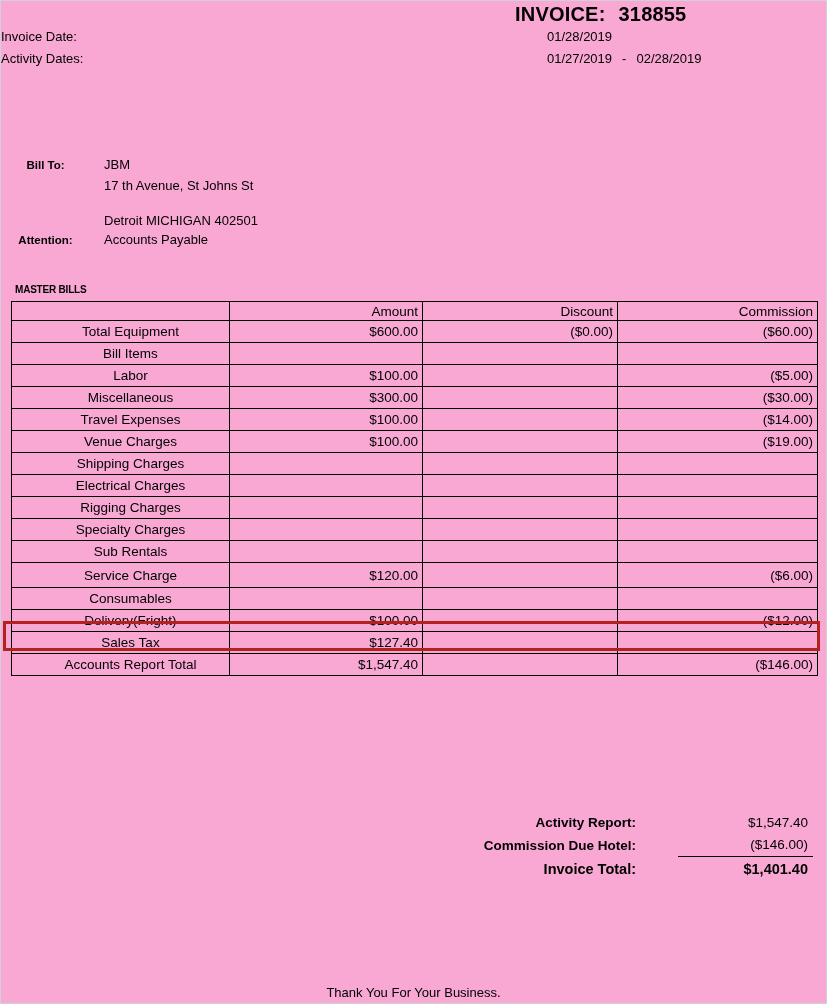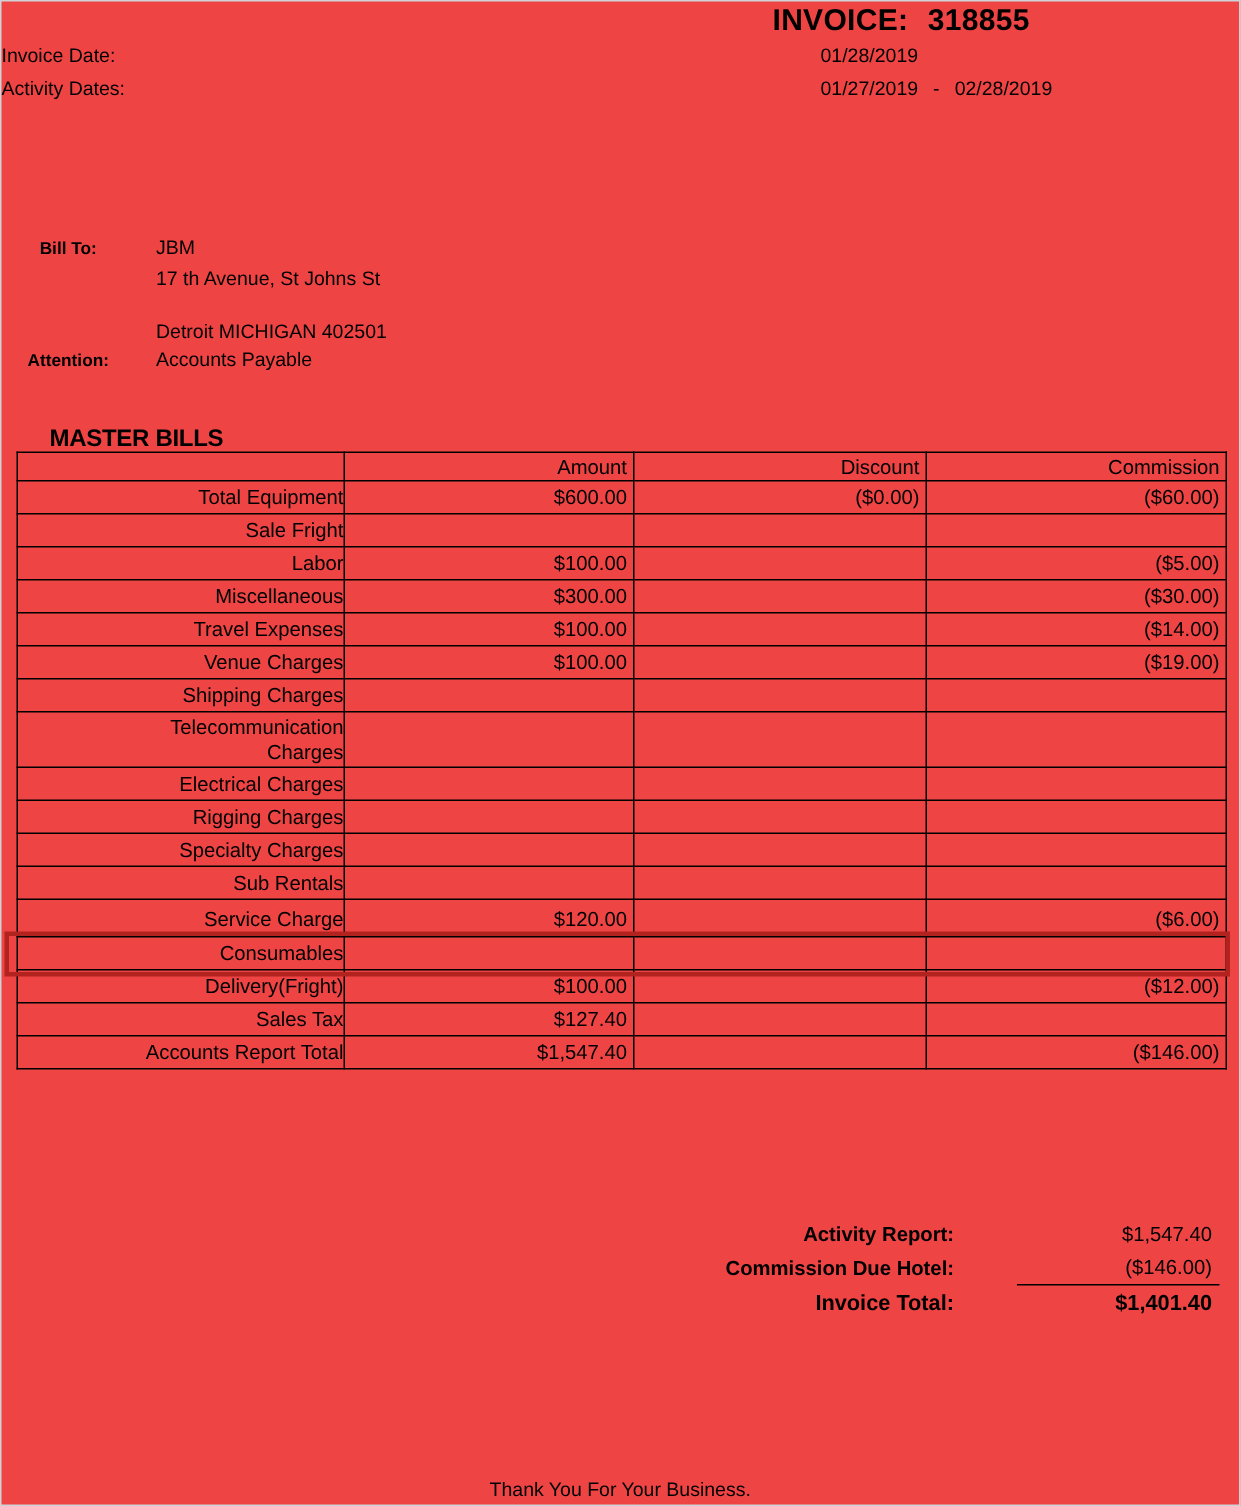--- a/index.html
+++ b/index.html
@@ -4,48 +4,48 @@
 <style>
   * { margin:0; padding:0; box-sizing:border-box; }
   html,body { background:#fff; }
   body {
     width:827px; height:1004px;
     font-family:"Liberation Sans", sans-serif;
     color:#000;
   }
   .page {
     position:relative; width:827px; height:1004px;
-    background:#ef4444; border:1px solid #cfd3d7; overflow:hidden;
+    background:#f9a8d4; border:1px solid #cfd3d7; overflow:hidden;
   }
 
   
   .title { position:absolute; left:514px; top:1px; font-size:20px; font-weight:bold; line-height:24px; letter-spacing:.2px; }
   .title .title-num { margin-left:13px; }
   .meta-row { position:absolute; left:0; display:flex; font-size:13px; line-height:18px; }
   .meta-row.r1 { top:27px; }
   .meta-row.r2 { top:49px; }
   .meta-label { width:533px; text-align:left; }
   .meta-value { margin-left:13px; white-space:nowrap; }
   .date-sep { display:inline-block; margin:0 10px; }
 
   
   .bt-row { position:absolute; left:0; display:flex; align-items:baseline; }
   .bt-label { width:89px; text-align:center; font-size:11.5px; font-weight:bold; }
   .bt-value { margin-left:14px; font-size:13px; }
 
   
-  .section-title { position:absolute; left:32px; top:283px; font-size:16px; font-weight:bold; letter-spacing:-.2px; }
+  .section-title { position:absolute; left:14px; top:283px; font-size:10px; font-weight:bold; letter-spacing:-.2px; }
   table.bills {
     position:absolute; left:10px; top:300px; width:806px;
     border-collapse:collapse; font-size:13.5px; table-layout:fixed;
   }
   table.bills td { border:1px solid #000; vertical-align:middle; height:22px; padding:1px 0; }
   table.bills thead td { height:19px; }
   table.bills td.cell-num, table.bills thead td { text-align:right; padding-right:4px; }
-  table.bills td.cell-label { padding-left:20px; text-align:right; }
+  table.bills td.cell-label { padding-left:20px; text-align:center; }
   table.bills .lbl { display:inline-block; max-width:155px; line-height:17px; vertical-align:middle; }
   table.bills tr.row-highlight td { height:25px; }
 
   .highlight-box {
     position:absolute; left:2px; top:634px; width:817px; height:31px;
     border:3px solid #b2221f; pointer-events:none; background:transparent;
   }
 
   
   .summary { position:absolute; left:450px; top:810px; width:362px; }
@@ -115,21 +115,21 @@
       </tr>
     </thead>
     <tbody>
         <tr>
           <td class="cell-label"><span class="lbl">Total Equipment</span></td>
           <td class="cell-num">$600.00</td>
           <td class="cell-num">($0.00)</td>
           <td class="cell-num">($60.00)</td>
         </tr>
         <tr>
-          <td class="cell-label"><span class="lbl">Sale Fright</span></td>
+          <td class="cell-label"><span class="lbl">Bill Items</span></td>
           <td class="cell-num"></td>
           <td class="cell-num"></td>
           <td class="cell-num"></td>
         </tr>
         <tr>
           <td class="cell-label"><span class="lbl">Labor</span></td>
           <td class="cell-num">$100.00</td>
           <td class="cell-num"></td>
           <td class="cell-num">($5.00)</td>
         </tr>
@@ -146,26 +146,20 @@
           <td class="cell-num">($14.00)</td>
         </tr>
         <tr>
           <td class="cell-label"><span class="lbl">Venue Charges</span></td>
           <td class="cell-num">$100.00</td>
           <td class="cell-num"></td>
           <td class="cell-num">($19.00)</td>
         </tr>
         <tr>
           <td class="cell-label"><span class="lbl">Shipping Charges</span></td>
-          <td class="cell-num"></td>
-          <td class="cell-num"></td>
-          <td class="cell-num"></td>
-        </tr>
-        <tr>
-          <td class="cell-label"><span class="lbl">Telecommunication Charges</span></td>
           <td class="cell-num"></td>
           <td class="cell-num"></td>
           <td class="cell-num"></td>
         </tr>
         <tr>
           <td class="cell-label"><span class="lbl">Electrical Charges</span></td>
           <td class="cell-num"></td>
           <td class="cell-num"></td>
           <td class="cell-num"></td>
         </tr>

